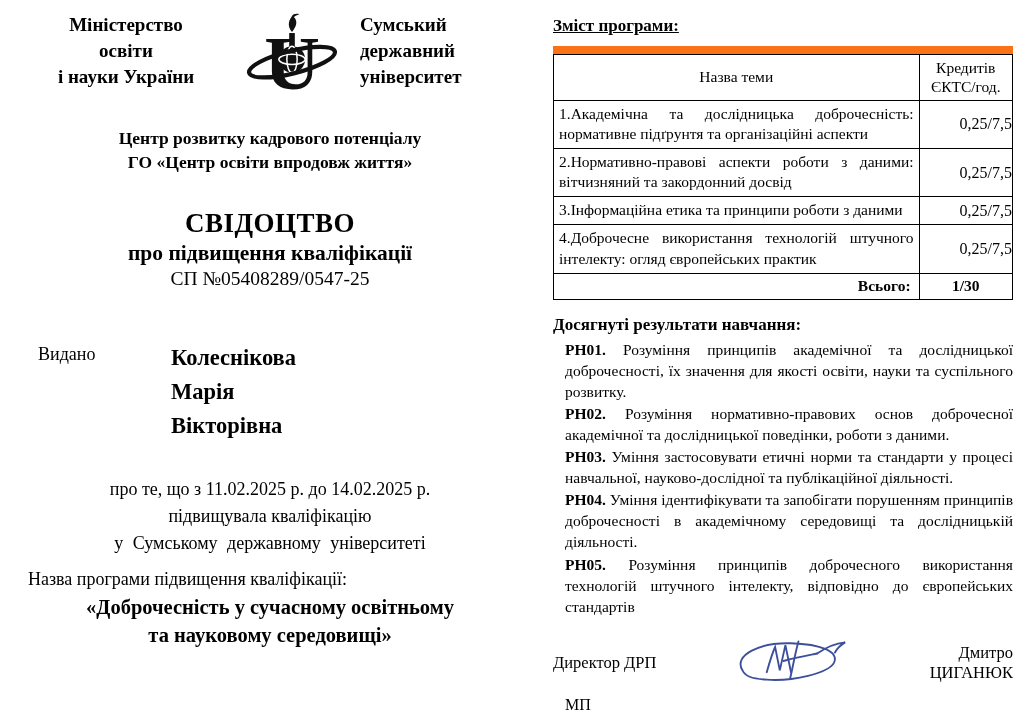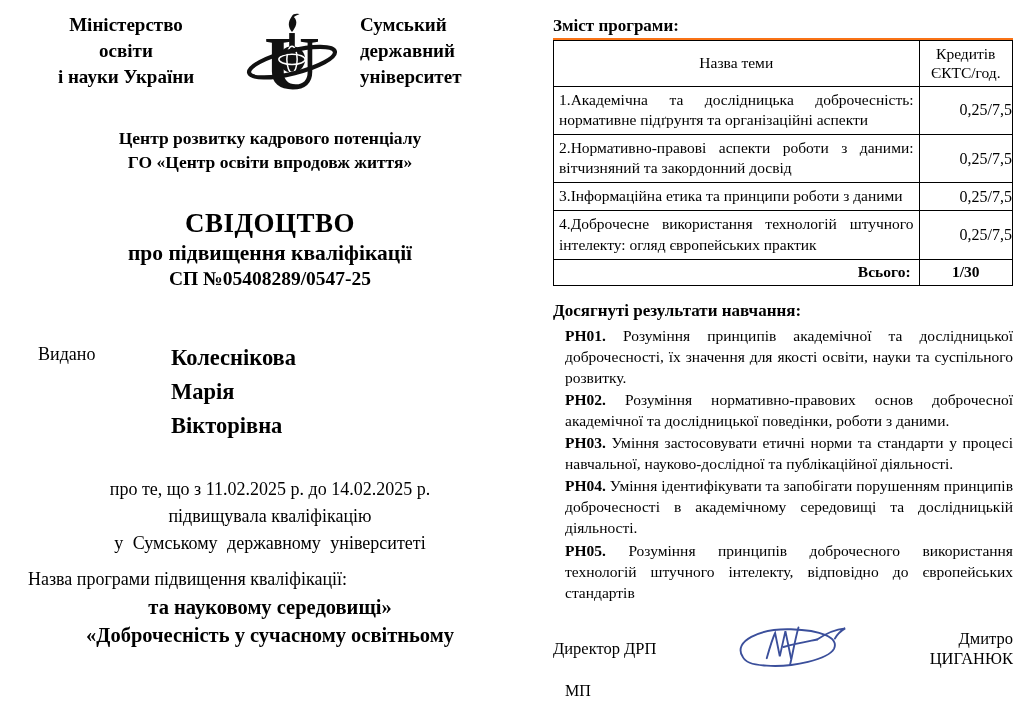--- a/index.html
+++ b/index.html
@@ -10,33 +10,33 @@
 
   
   .left-col { position:absolute; left:28px; top:12px; width:484px; }
   .header-row { display:flex; justify-content:space-between; align-items:flex-start; }
   .ministry { width:196px; text-align:center; font-weight:bold; font-size:19px; line-height:1.38; }
   .logo-wrap { width:94px; margin-top:0; }
   .university { width:152px; text-align:left; font-weight:bold; font-size:19px; line-height:1.38; }
   .org-block { margin-top:21px; text-align:center; font-weight:bold; font-size:17.5px; line-height:1.35; }
   .cert-title { margin-top:34px; text-align:center; font-weight:bold; font-size:27px; letter-spacing:.5px; }
   .cert-subtitle { margin-top:2px; text-align:center; font-weight:bold; font-size:21.5px; }
-  .cert-number { margin-top:2px; text-align:center; font-weight:bold; font-size:19.5px; }
+  .cert-number { margin-top:2px; text-align:center; font-weight:normal; font-size:19.5px; }
   .issued-row { margin-top:51px; display:flex; align-items:flex-start; }
   .issued-label { font-size:18px; padding-left:10px; width:102px; padding-top:3px; }
   .recipient-name { font-weight:bold; font-size:22.5px; line-height:1.5;margin-left:41px; }
   .period-block { margin-top:33px; text-align:center; font-size:18px; line-height:1.52; }
   .inst-line { word-spacing:5px; }
   .program-label { margin-top:11px; font-size:18px; text-align:left; }
   .program-name { margin-top:3px; text-align:center; font-weight:bold; font-size:20.5px; line-height:1.38; }
 
   
   .right-col { position:absolute; left:553px; top:16px; width:460px; }
   .section-heading { font-weight:bold; font-size:17px; }
-  .underlined { border-bottom:2px solid #f97316; padding-bottom:2px; }
+  .underlined { border-bottom:8px solid #f97316; padding-bottom:10px;text-decoration:underline; }
   table.topics { width:100%; border-collapse:collapse; margin-top:0; font-size:15.5px; }
   table.topics th, table.topics td { border:1.5px solid #000; vertical-align:middle; }
   th.topic-head { font-weight:normal; text-align:center; padding:6px 4px; }
   th.credit-head { font-weight:normal; text-align:center; width:88px; padding:3px 2px; line-height:1.25; }
   td.topic-cell { text-align:justify; padding:3px 5px 4px 5px; line-height:1.3; }
   td.credit-cell { text-align:center; font-size:16px;padding-left:40px; }
   tfoot td { border-bottom-width:2.5px; }
   td.total-label { text-align:right; font-weight:bold; padding:3px 8px 4px 4px; }
   td.total-value { text-align:center; font-weight:bold; }
   .outcomes-heading { margin-top:15px; font-weight:bold; font-size:17px; }
@@ -94,22 +94,22 @@
   </div>
 
   <div class="period-block">
     <div>про те, що з 11.02.2025 р. до 14.02.2025 р.</div>
     <div>підвищувала кваліфікацію</div>
     <div class="inst-line">у Сумському державному університеті</div>
   </div>
 
   <div class="program-label">Назва програми підвищення кваліфікації:</div>
   <div class="program-name">
+    <div>«Доброчесність у сучасному освітньому</div>
     <div>та науковому середовищі»</div>
-    <div>«Доброчесність у сучасному освітньому</div>
   </div>
 
 </div>
 
 <div class="right-col">
 
   <div class="section-heading underlined">Зміст програми:</div>
 
   <table class="topics">
     <thead>

